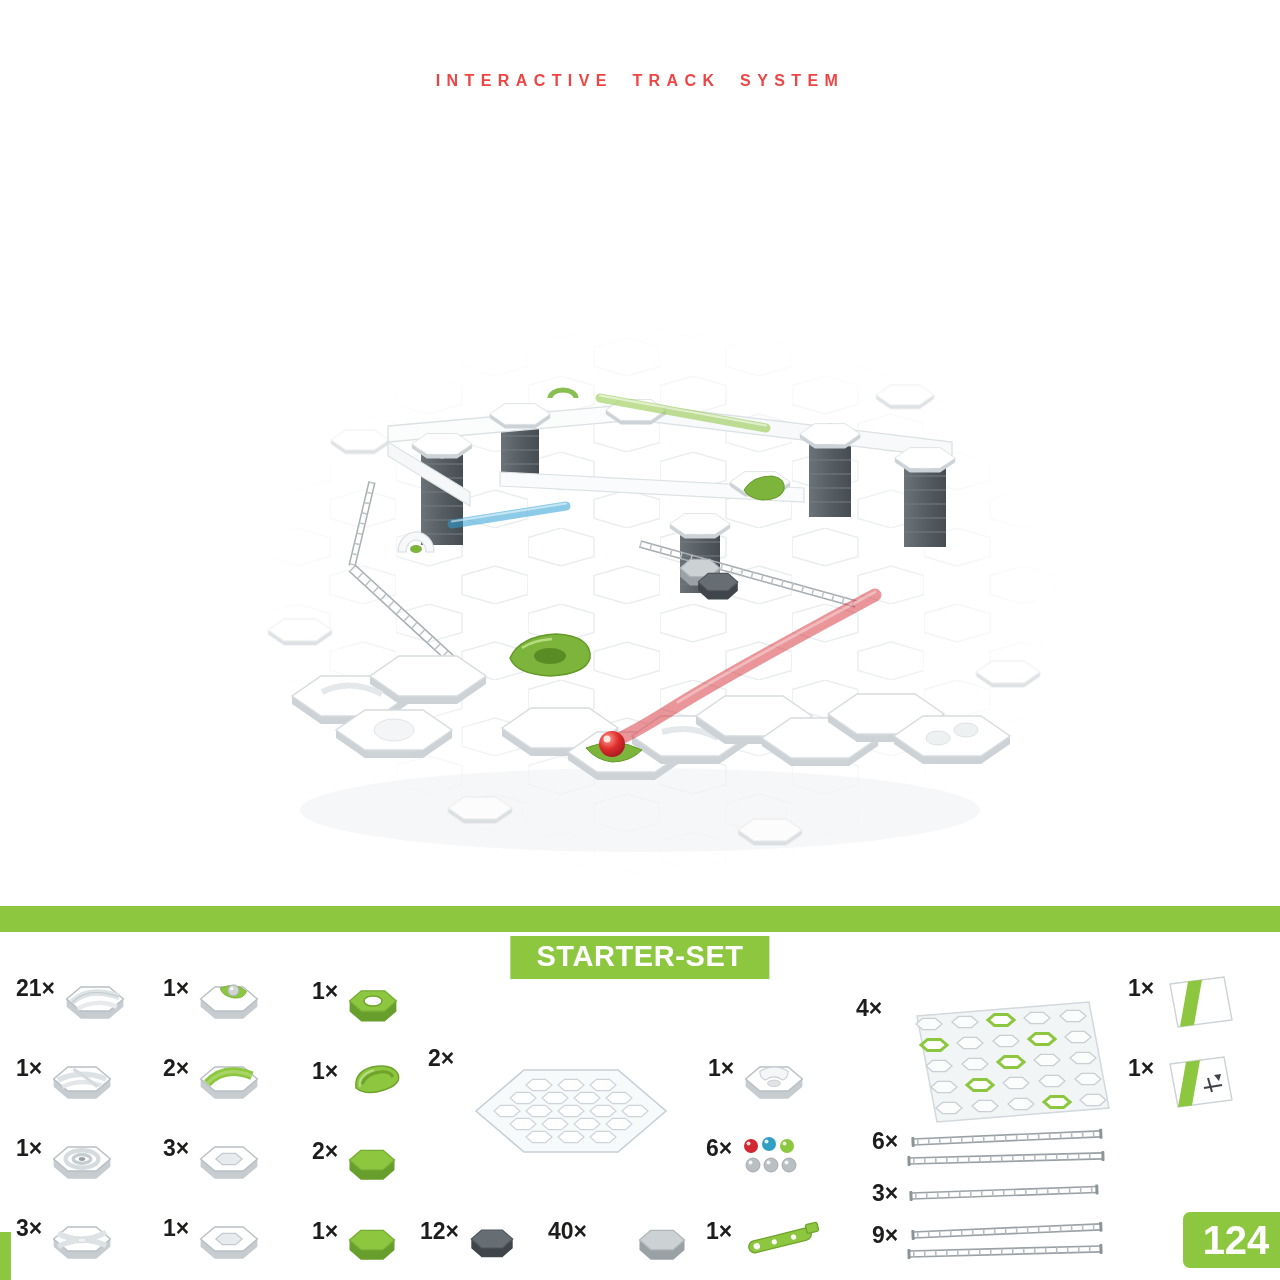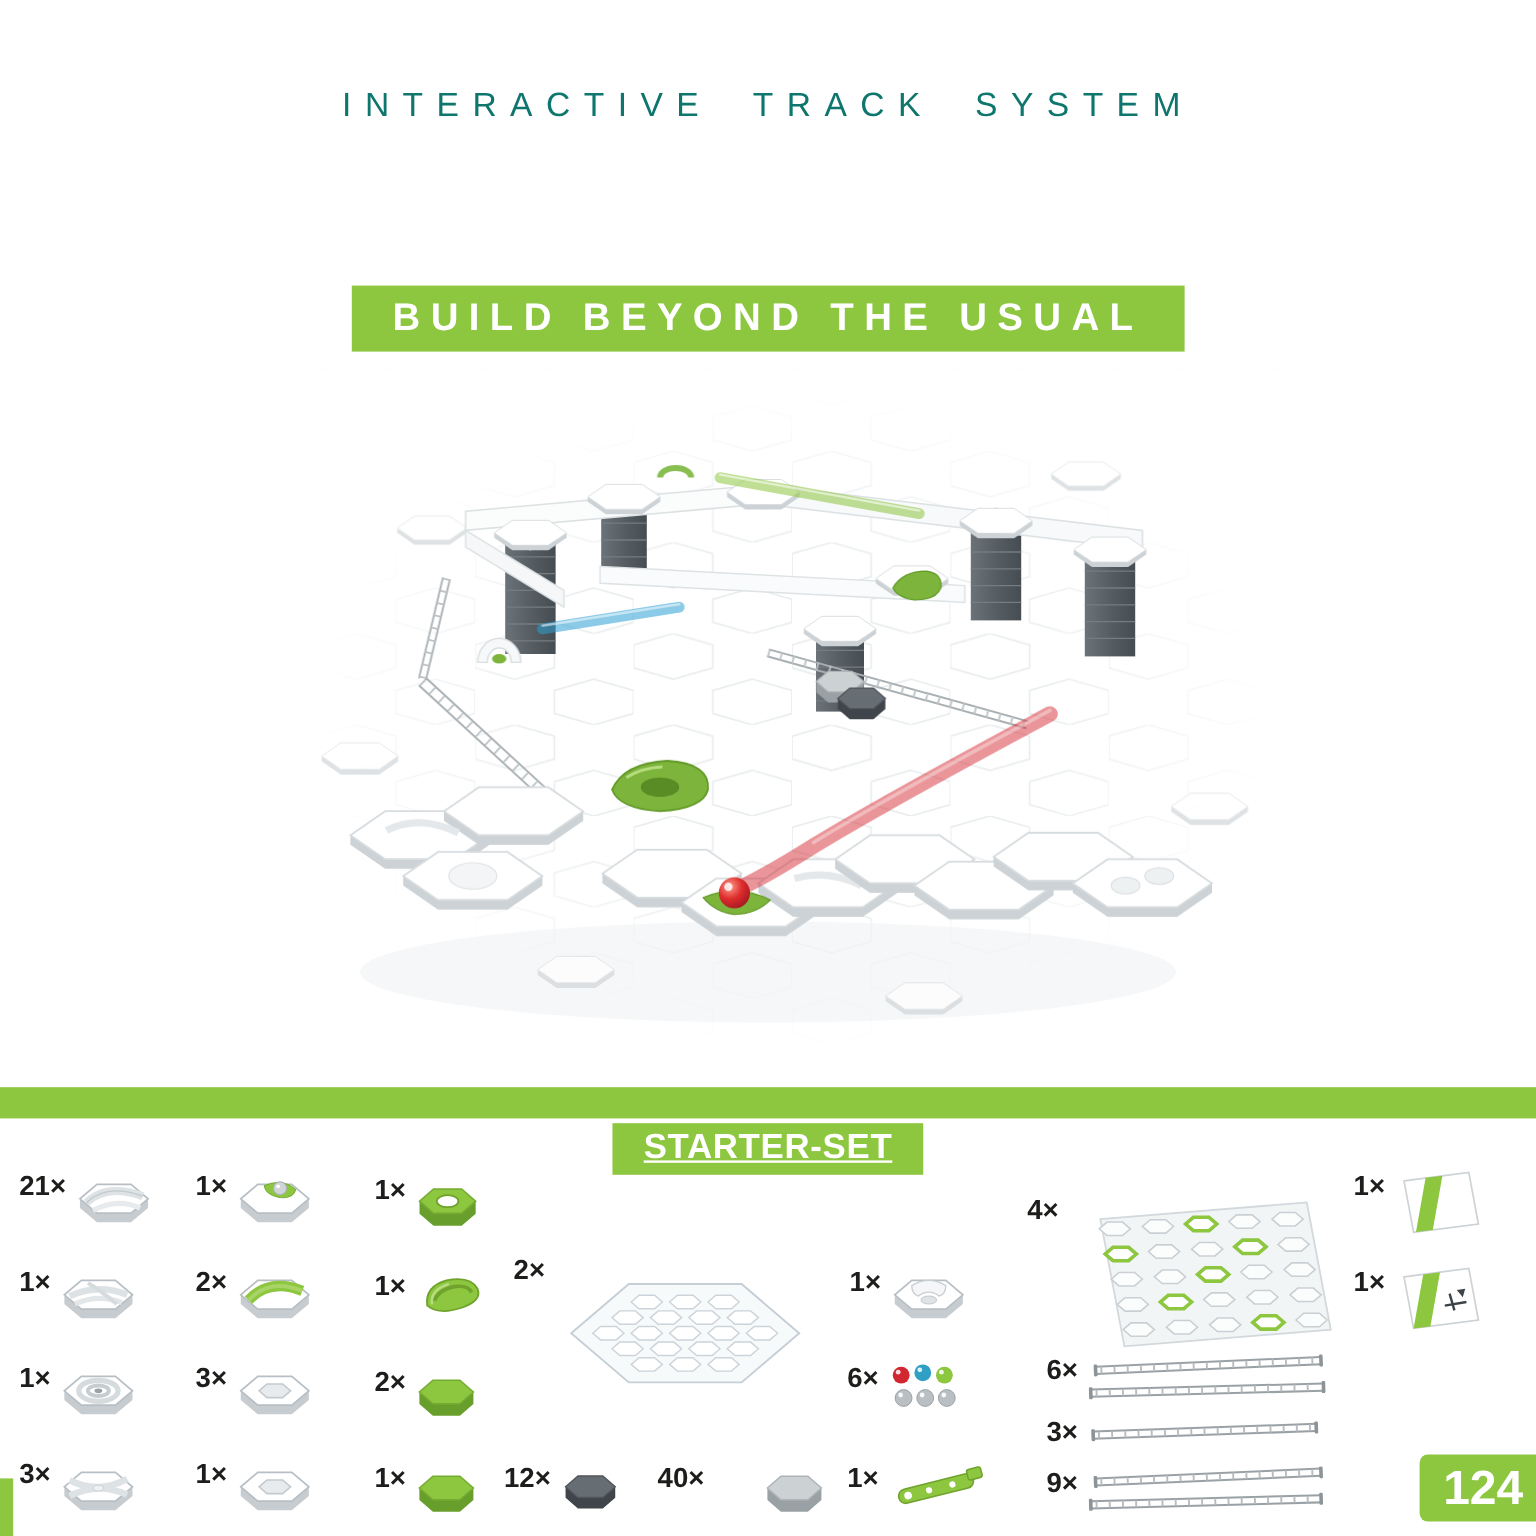--- a/index.html
+++ b/index.html
@@ -2,33 +2,33 @@
 <html style="--green: #8dc63f;"><head>
 <meta charset="utf-8">
 <style>
   :root { --green:#8dc63f; }
   * { margin:0; padding:0; box-sizing:border-box; }
   html,body { background:#ffffff; }
   body { width:1280px; height:1280px; font-family:"Liberation Sans", sans-serif; }
   .page { position:relative; width:1280px; height:1280px; overflow:hidden; background:#fff; }
 
   .header-title { position:absolute; top:72px; left:0; width:100%; text-align:center;
-    font-size:28px; font-weight:400; letter-spacing:0.40em; word-spacing:0.55em; color:#0f766e; }
+    font-size:16px; font-weight:700; letter-spacing:0.40em; word-spacing:0.55em; color:#ef4444; }
 
   .banner { position:absolute; top:238px; left:50%; transform:translateX(-50%);
     background:var(--green); color:#fff; font-weight:700; font-size:32px;
     letter-spacing:0.27em; padding:8px 34px 10px; white-space:nowrap; }
 
   .hero { position:absolute; top:300px; left:0; }
 
   .green-bar { position:absolute; top:906px; left:0; width:1280px; height:26px; background:var(--green); }
 
   .set-title { position:absolute; top:936px; left:50%; transform:translateX(-50%);
     background:var(--green); color:#fff; font-weight:700; font-size:29px;
-    letter-spacing:0.02em; padding:4px 26px 6px; white-space:nowrap;text-decoration:underline; }
+    letter-spacing:0.02em; padding:4px 26px 6px; white-space:nowrap; }
 
   .part { position:absolute; display:flex; gap:7px; }
   .part .qty { font-size:23px; font-weight:700; color:#1d1d1b; white-space:nowrap; }
   .part svg { flex:0 0 auto; display:block; }
 
   .badge { position:absolute; left:1183px; top:1212px; width:106px; height:56px;
     background:var(--green); color:#fff; font-size:40px; font-weight:700;
     display:flex; align-items:center; justify-content:center; border-radius:7px; }
 
   .corner-accent { position:absolute; left:0; top:1232px; width:11px; height:48px; background:var(--green); }
@@ -61,21 +61,20 @@
     <path d="M-58,0 L-29,20 L29,20 L58,0 L58,8 L29,28 L-29,28 L-58,8 Z" fill="#ccd2d5"></path>
     <path d="M58,0 L29,20 L-29,20 L-58,0 L-29,-20 L29,-20 Z" fill="#ffffff" stroke="#d7dcdf" stroke-width="1.5"></path>
   </g>
 </defs>
 </svg>
 
 <div class="page">
 
   <div class="header-title">INTERACTIVE TRACK SYSTEM</div>
 
-  <div class="banner">BUILD BEYOND THE USUAL</div>
 
   <svg class="hero" width="1280" height="612" viewBox="0 0 1280 612">
     <defs>
       <pattern id="hexfloor" width="132" height="76" patternUnits="userSpaceOnUse">
         <path d="M33,0 L66,9.5 L66,28.5 L33,38 L0,28.5 L0,9.5 Z" fill="none" stroke="#e9edee" stroke-width="1.4"></path>
         <path d="M99,38 L132,47.5 L132,66.5 L99,76 L66,66.5 L66,47.5 Z" fill="none" stroke="#e9edee" stroke-width="1.4"></path>
       </pattern>
       <radialGradient id="fade">
         <stop offset="48%" stop-color="#ffffff" stop-opacity="0"></stop>
         <stop offset="95%" stop-color="#ffffff" stop-opacity="1"></stop>

